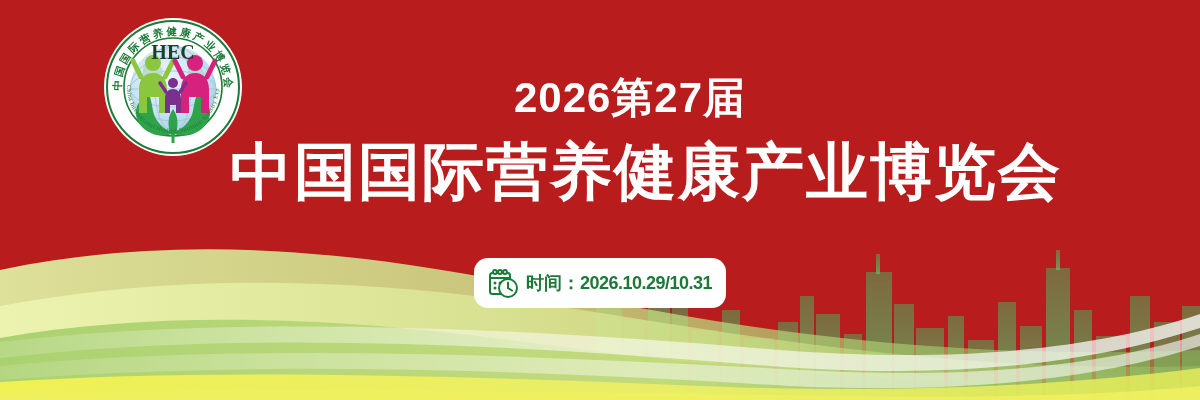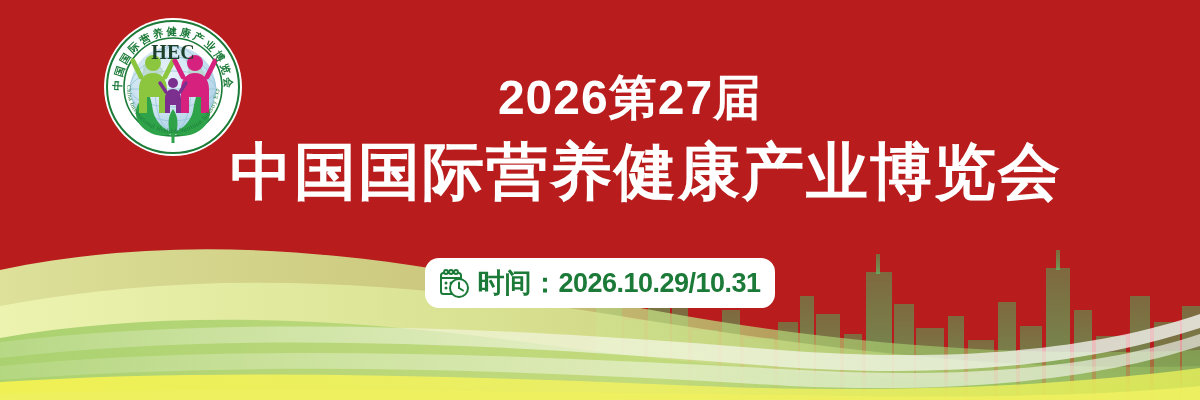--- a/index.html
+++ b/index.html
@@ -26,21 +26,21 @@
   }
   .logo svg{display:block;width:140px;height:140px;}
 
   
   .titles{
     position:absolute;left:230px;top:62px;width:800px;
     text-align:center;
   }
   .title-line1{
     color:#ffffff;
-    font-size:48px;
+    font-size:42px;
     font-weight:bold;
     letter-spacing:1px;
     line-height:72px;
     font-family:"Liberation Sans","DejaVu Sans",sans-serif;
     white-space:nowrap;
   }
   .title-line2{
     color:#ffffff;
     font-size:62px;
     font-weight:bold;
@@ -65,21 +65,21 @@
     box-sizing:border-box;
   }
   .pill-icon{
     width:34px;height:34px;flex:0 0 34px;
     margin-right:6px;
     display:flex;align-items:center;justify-content:center;
   }
   .pill-icon svg{display:block;}
   .pill-text{
     color:#1b7a37;
-    font-size:27px;
+    font-size:18px;
     font-weight:bold;
     line-height:30px;
     white-space:nowrap;
     font-family:"Liberation Sans","DejaVu Sans",sans-serif;
   }
   .pill-text .val{ letter-spacing:-0.5px; }
 </style>
 </head>
 <body>
 

